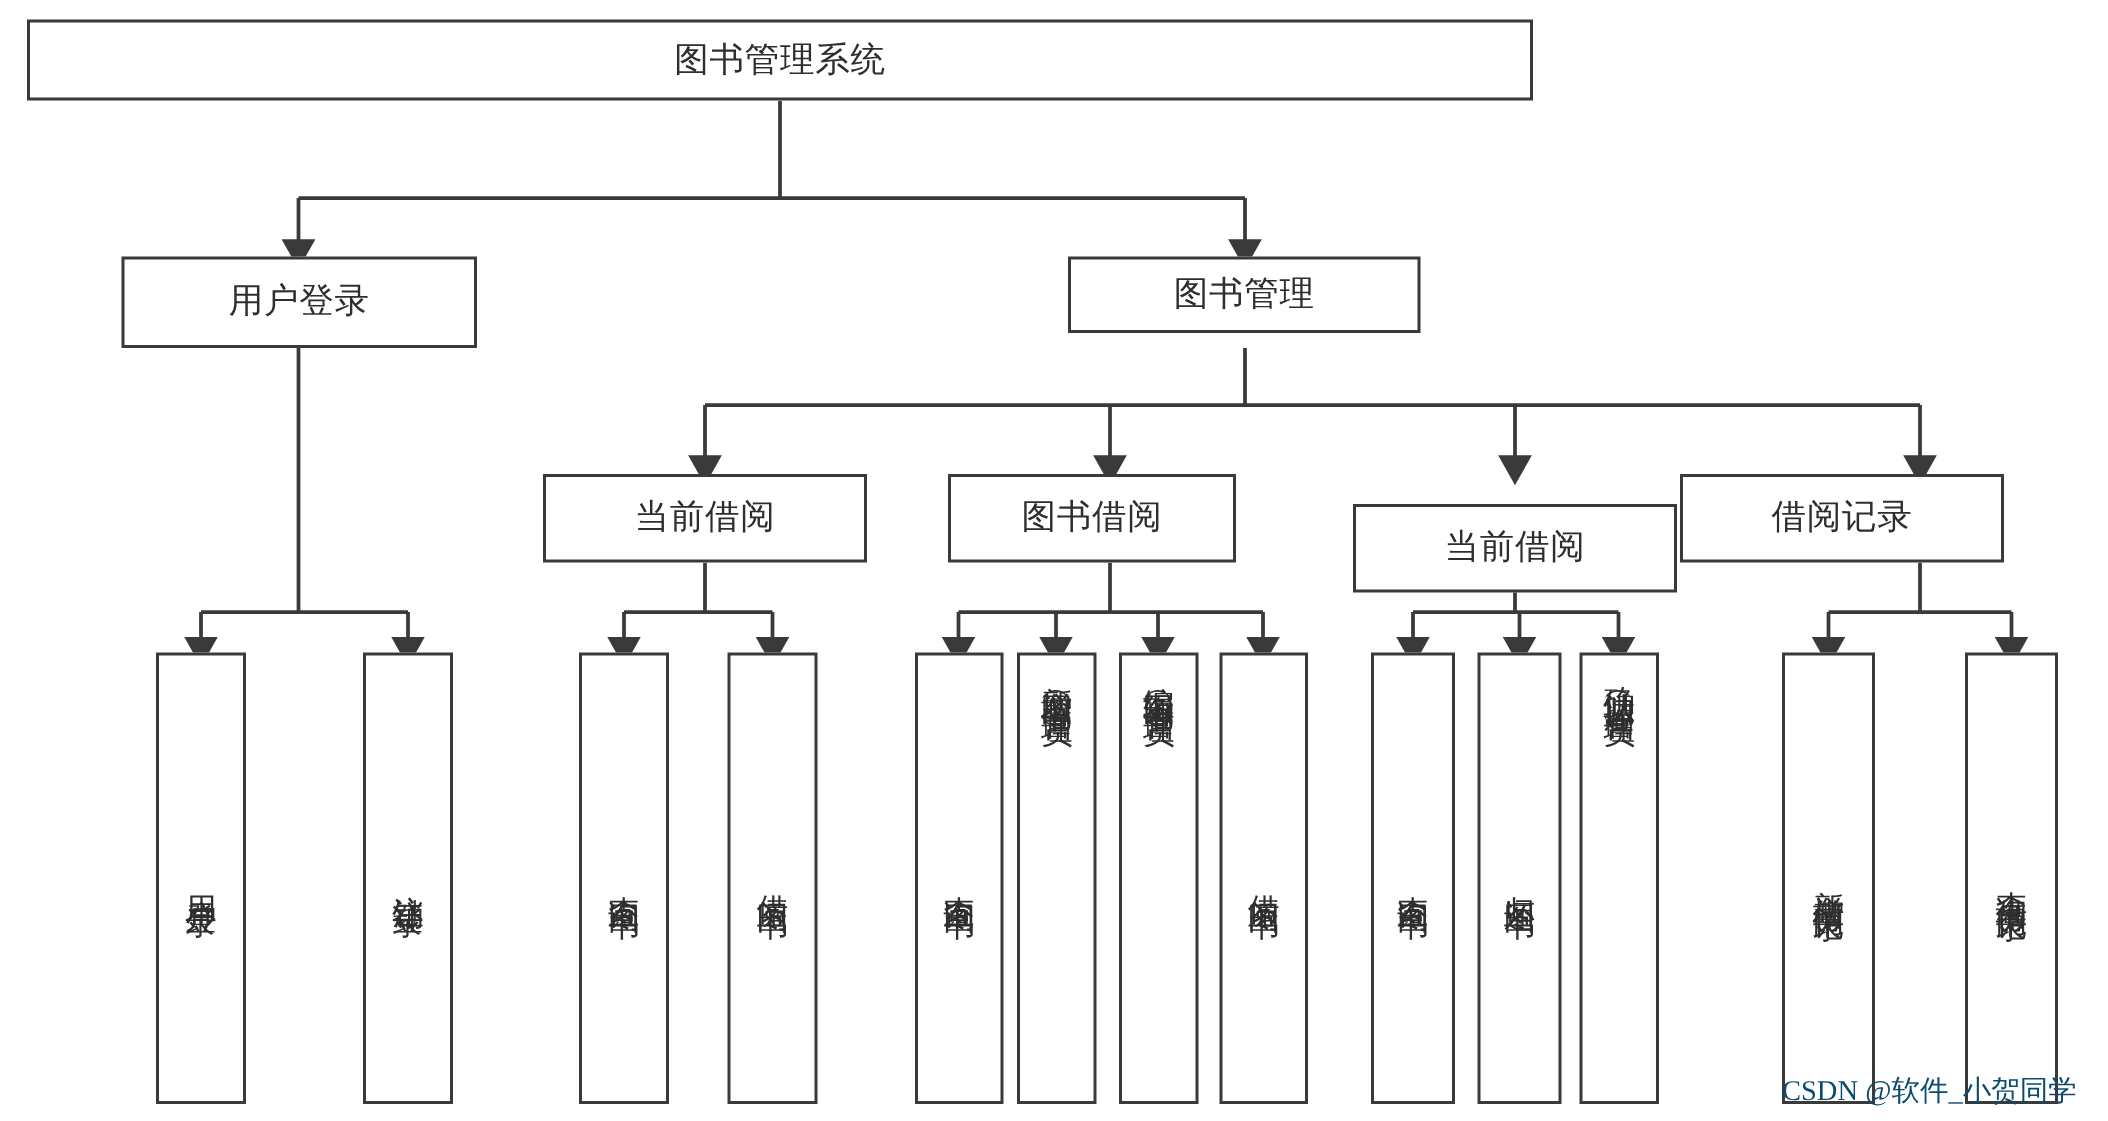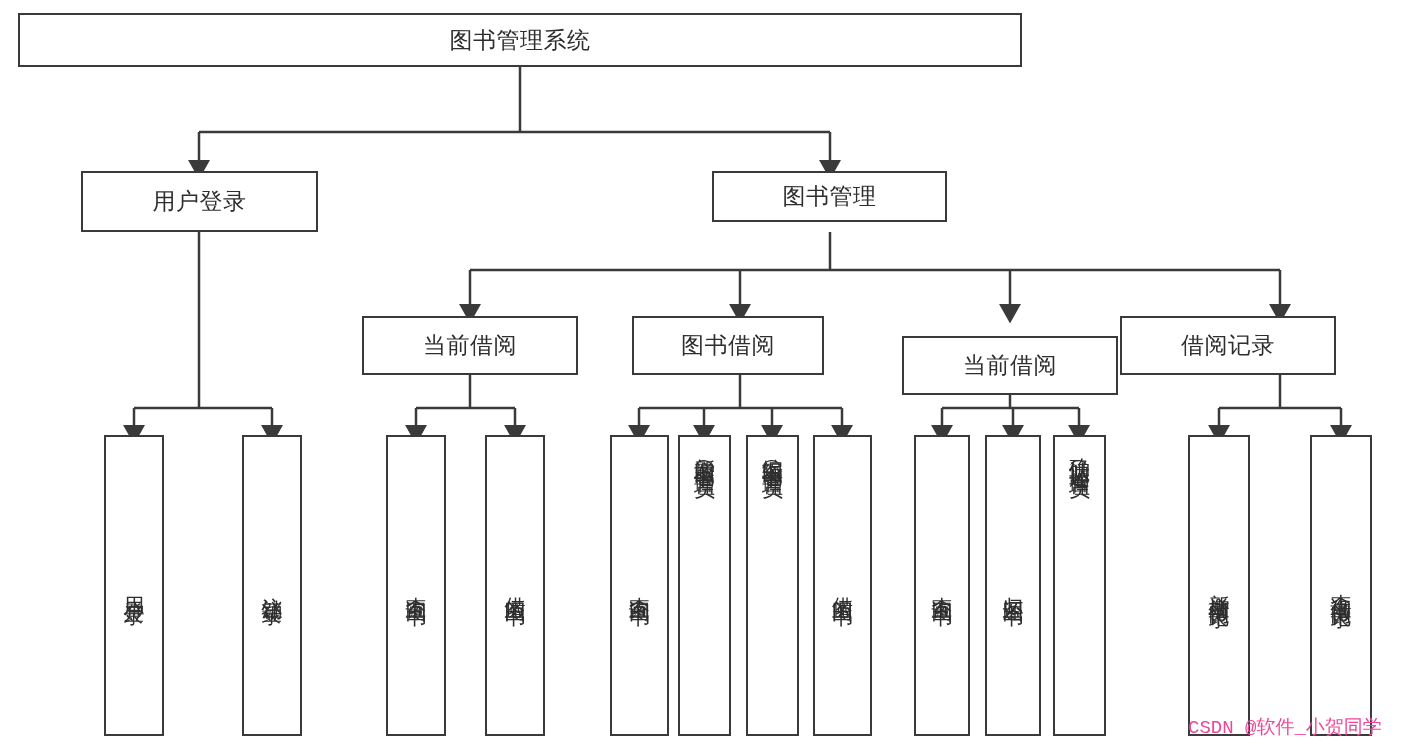--- a/index.html
+++ b/index.html
@@ -57,23 +57,23 @@
     top: 0;
     width: 1405px;
     height: 747px;
     pointer-events: none;
   }
   .watermark {
     position: absolute;
     left: 1188px;
     top: 714px;
     font-size: 19px;
-    color: #ec4899;
+    color: #0c4a6e;
     white-space: nowrap;
-    font-family: Liberation Mono, monospace;
+    font-family: Liberation Serif, serif;
   }
 </style>
 </head>
 <body>
 
 <div id="canvas">
 
   <svg class="edges" viewBox="0 0 1405 747" xmlns="http://www.w3.org/2000/svg">
     <defs>
       <marker id="arrow" markerWidth="9" markerHeight="9" refX="1" refY="4.5" orient="auto" markerUnits="strokeWidth">

